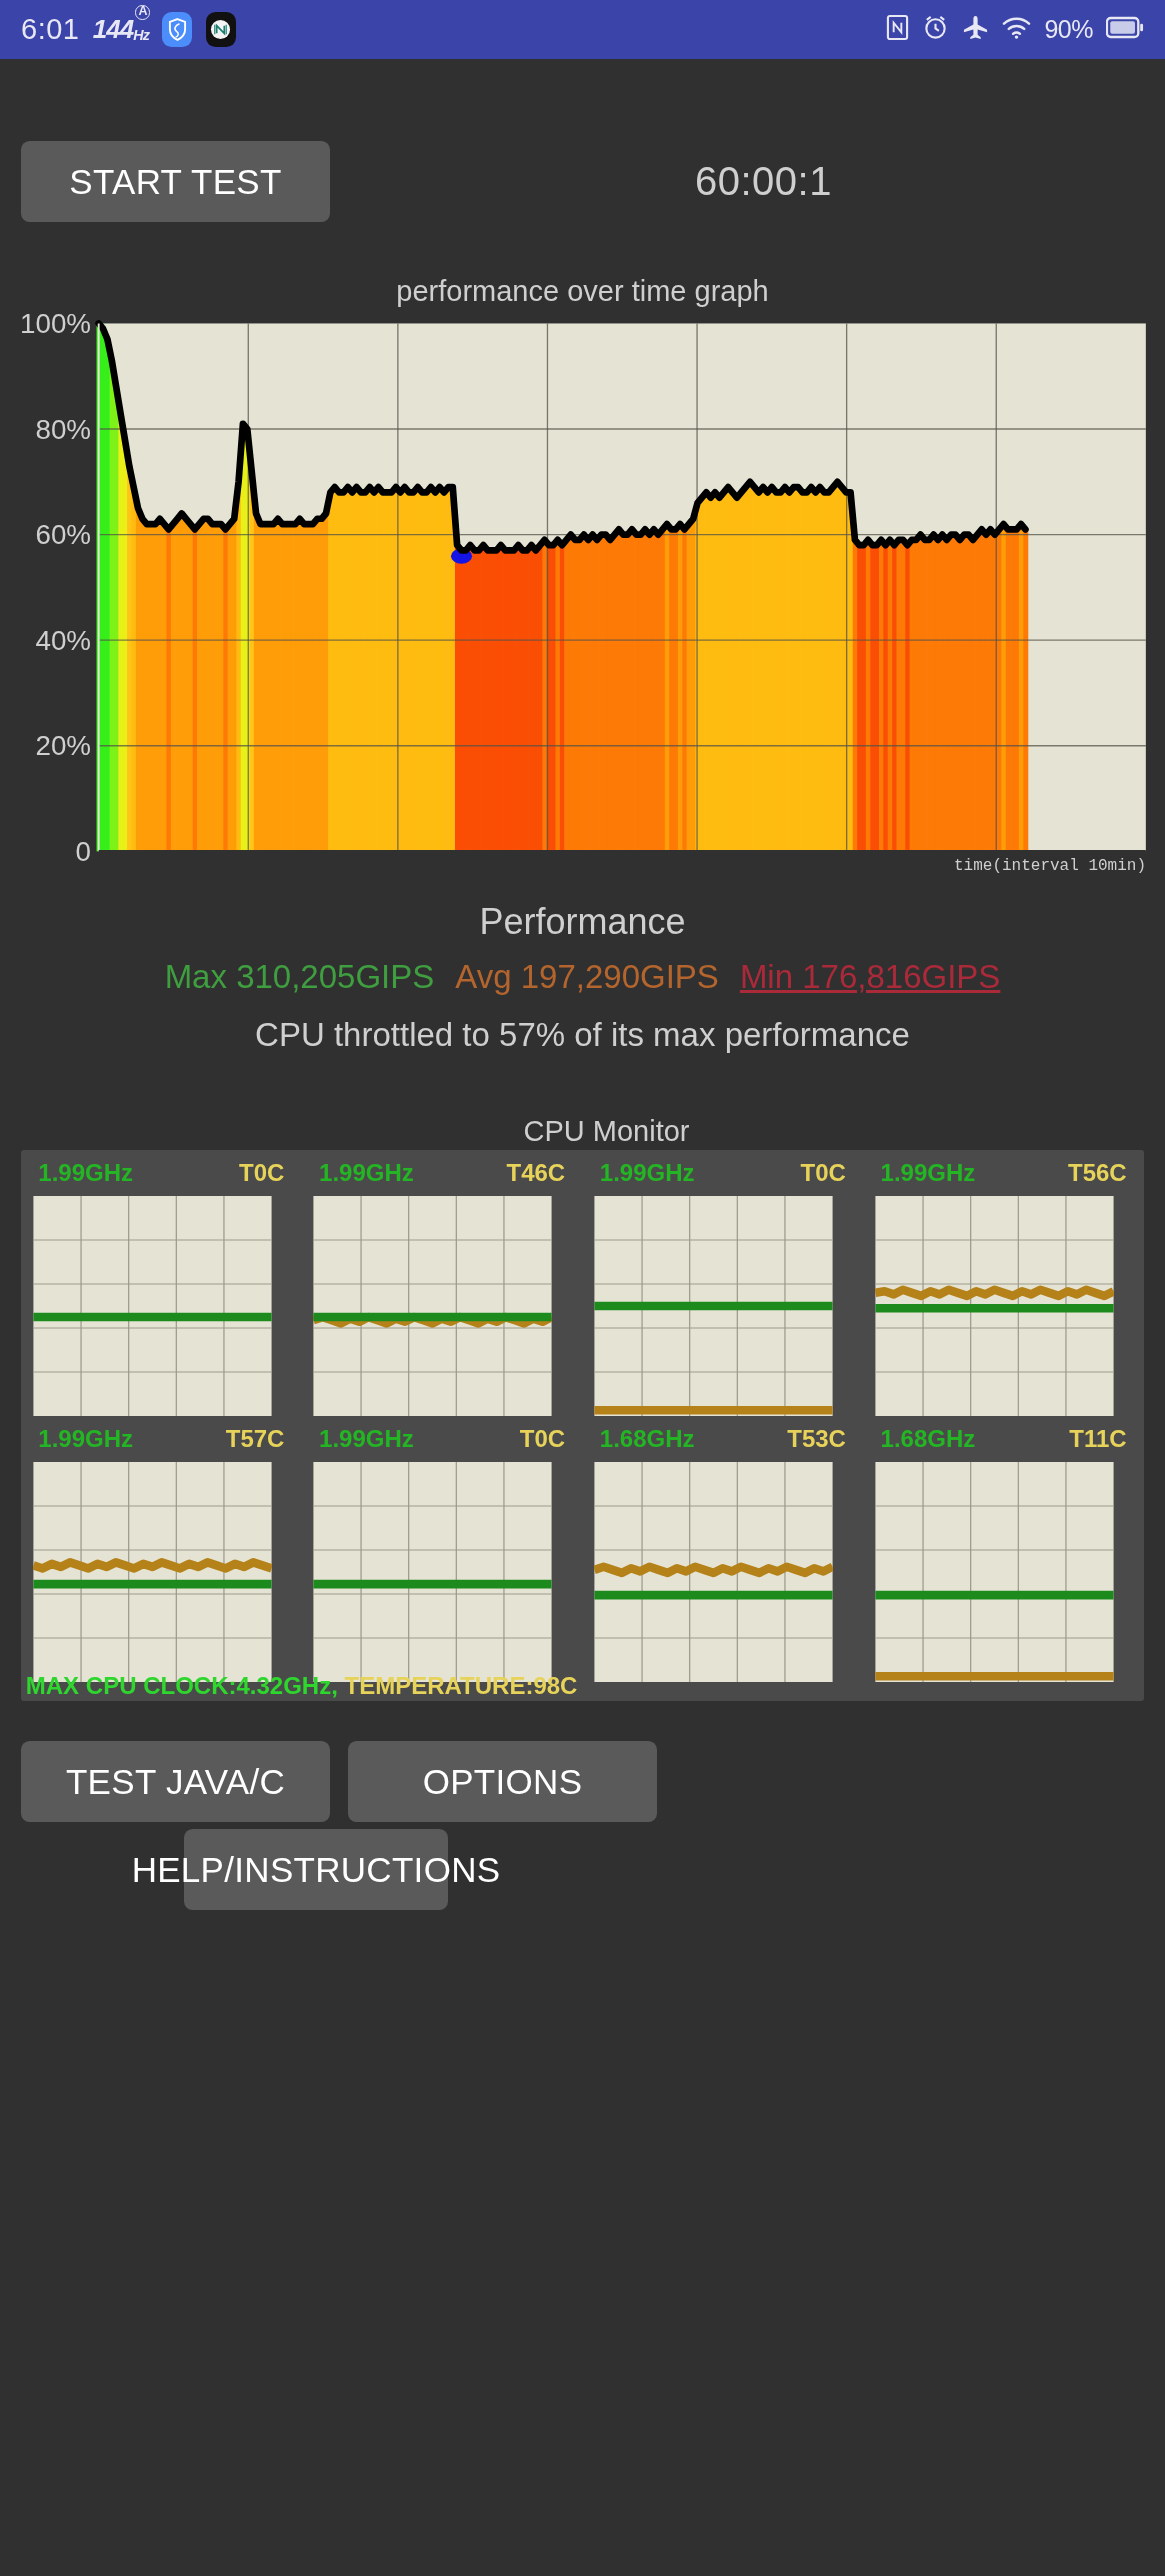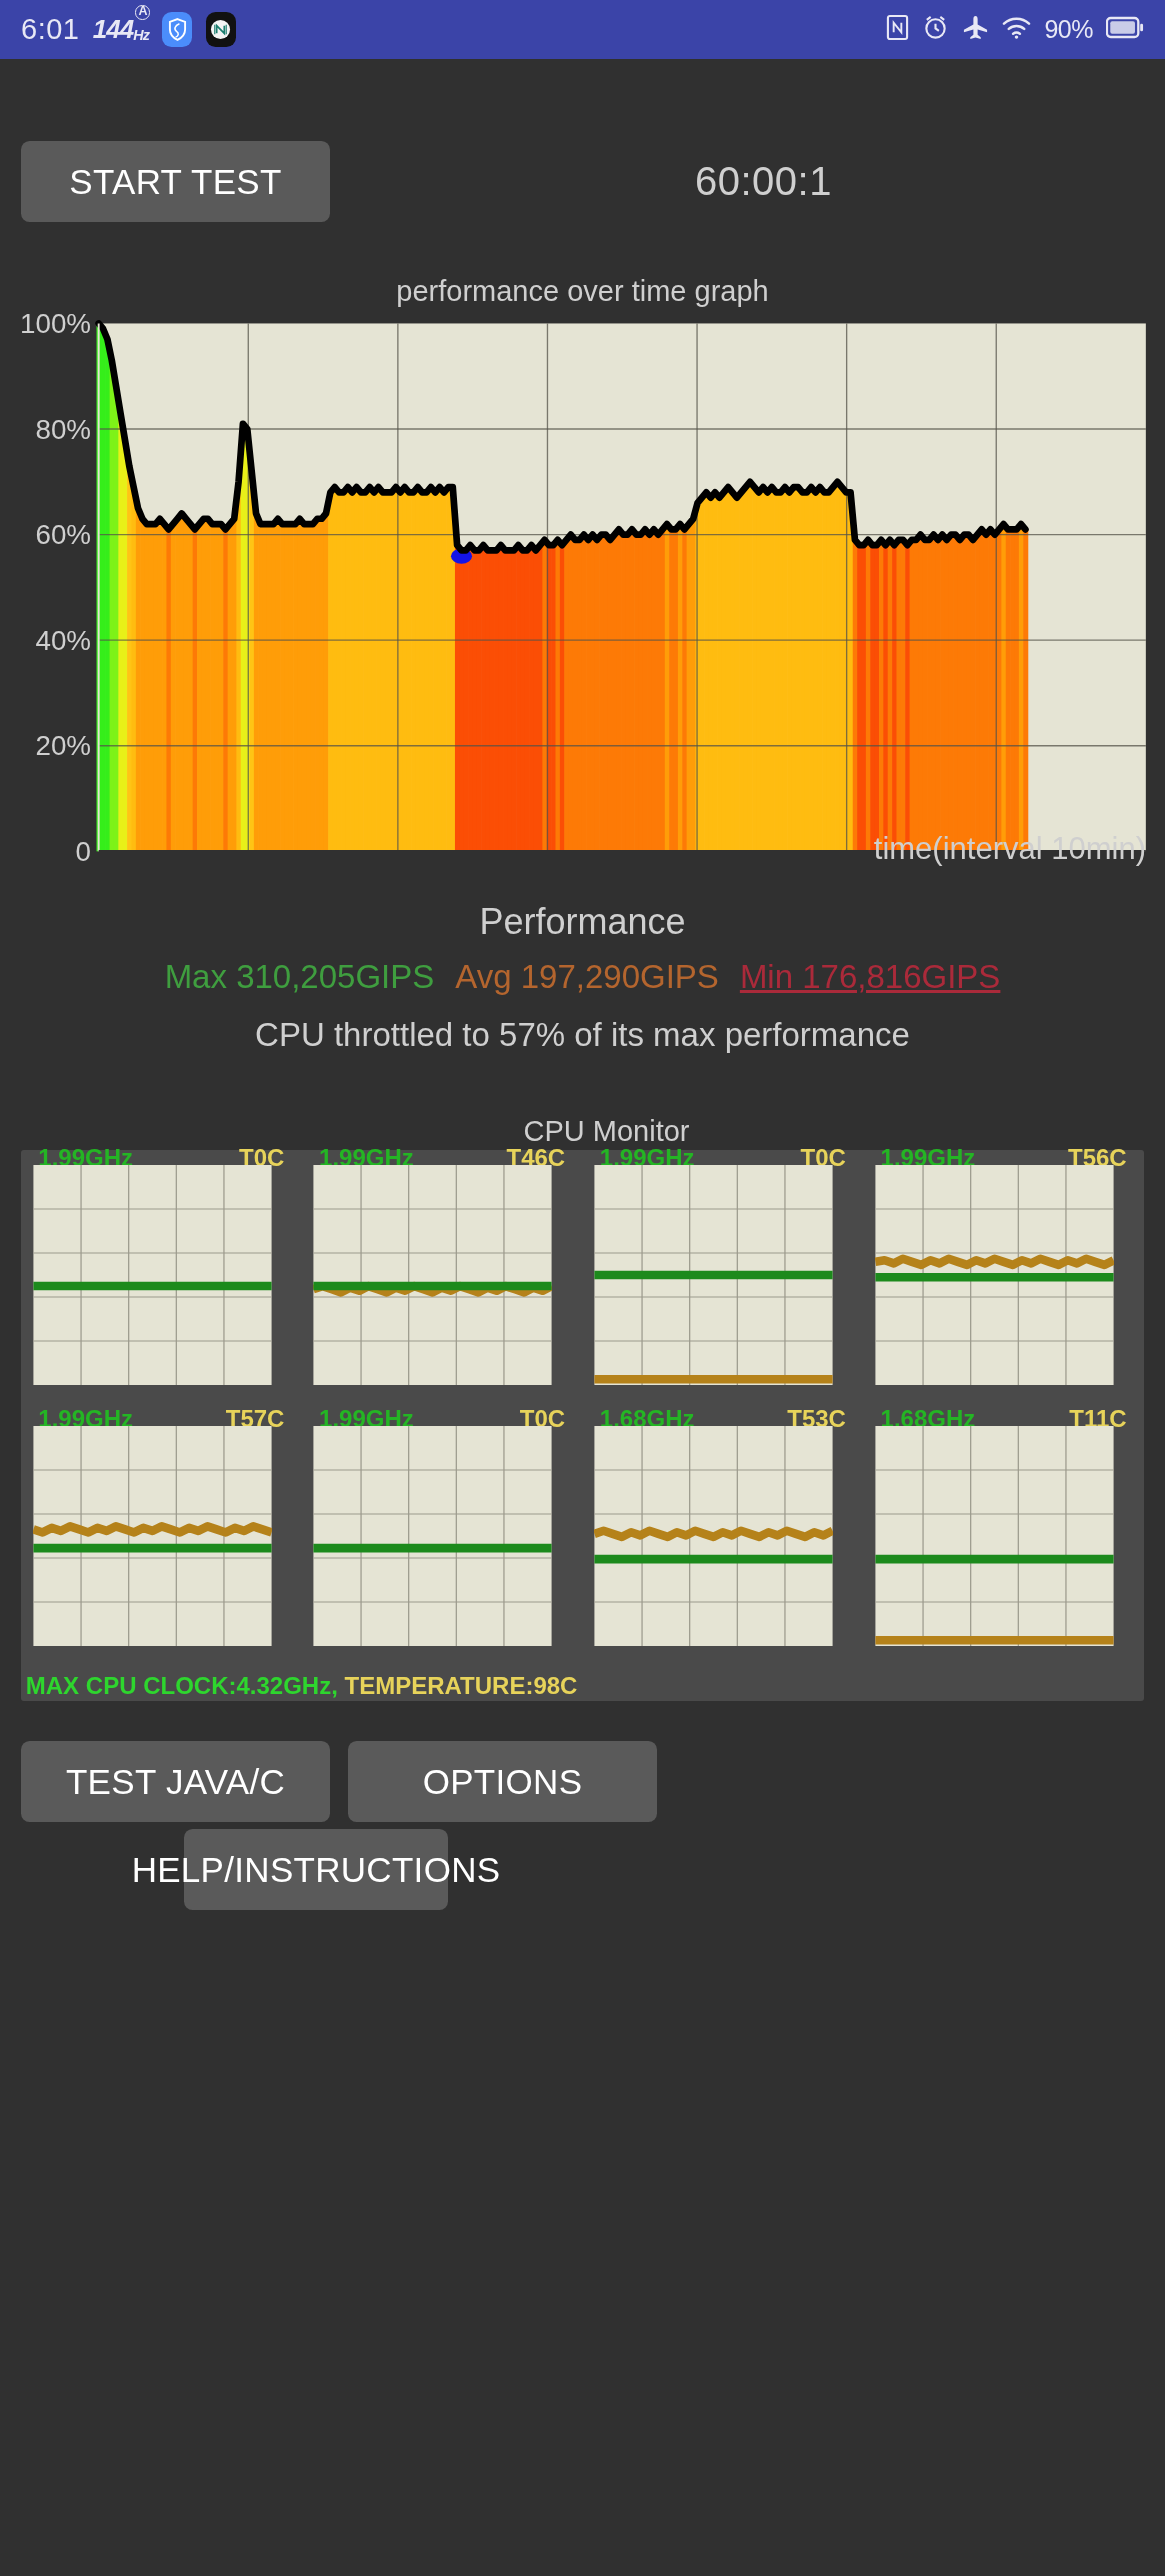--- a/index.html
+++ b/index.html
@@ -49,22 +49,22 @@
   }
 
   
   #chart-title{
     position:absolute; left:0; top:275px; width:1165px; text-align:center;
     color:#cfcfcf; font-size:29px;
   }
   #chart-wrap{ position:absolute; left:0; top:307px; width:1165px; height:249px; }
   #mainchart{ position:absolute; left:0; top:0; }
   #xlabel{
-    position:absolute; left:0; top:831px; width:1146px; text-align:right;
-    color:#cfcfcf; font-size:31px;
+    position:absolute; left:0; top:857px; width:1146px; text-align:right;
+    color:#cfcfcf; font-size:16px;font-family:Liberation Mono, monospace;
   }
 
   
   #perf-title{
     position:absolute; left:0; top:901px; width:1165px; text-align:center;
     color:#cfcfcf; font-size:36px;
   }
   #perf-stats{
     position:absolute; left:0; top:958px; width:1165px;
     display:flex; align-items:center; justify-content:center; gap:21px;
@@ -84,21 +84,21 @@
     position:absolute; left:21px; top:1150px; width:1123px; height:551px;
     background:#4a4a4a; border-radius:2.9px;
   }
   #cpu-grid{
     position:absolute; left:0; top:0; width:1123px; height:522px;
     display:grid; grid-template-columns:repeat(4,1fr); grid-template-rows:repeat(2,1fr);
     column-gap:0px; row-gap:0px;
   }
   .cpu-cell{ position:relative; padding:0 11.5px; }
   .cpu-cell-hdr{
-    display:flex; align-items:center; height:15px; padding-left:5.8px;
+    display:flex; align-items:center; height:46px; padding-left:5.8px;
     font-size:24px; font-weight:bold;
   }
   .cpu-freq{ color:#24b524; }
   .cpu-temp{ color:#e7d35a; margin-left:auto; padding-right:5.8px; }
   .cpu-cell-chart{ display:block; }
   #cpu-footer{
     position:absolute; left:0; top:522px; width:1123px; height:29px;
     padding-left:4.8px; font-size:24px; font-weight:bold; white-space:nowrap;
   }
   #cpu-footer .grn{ color:#2ed62e; }

